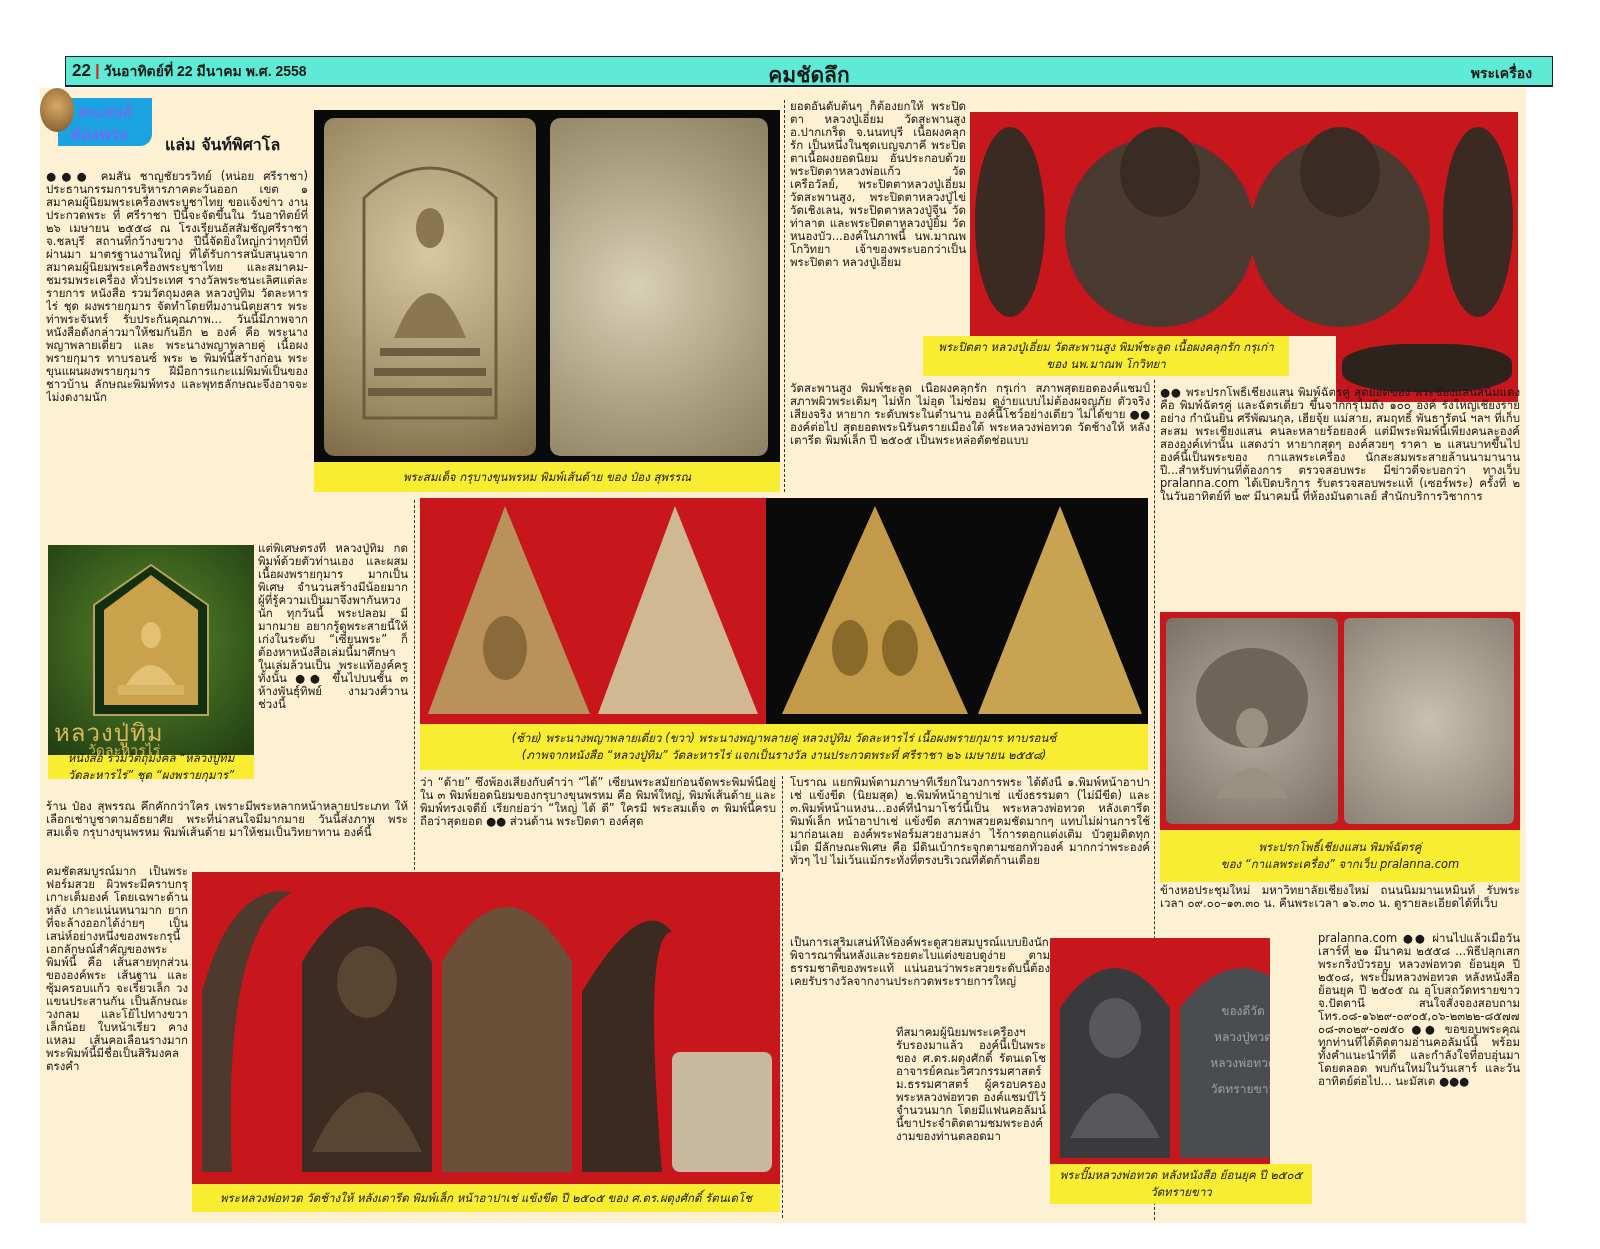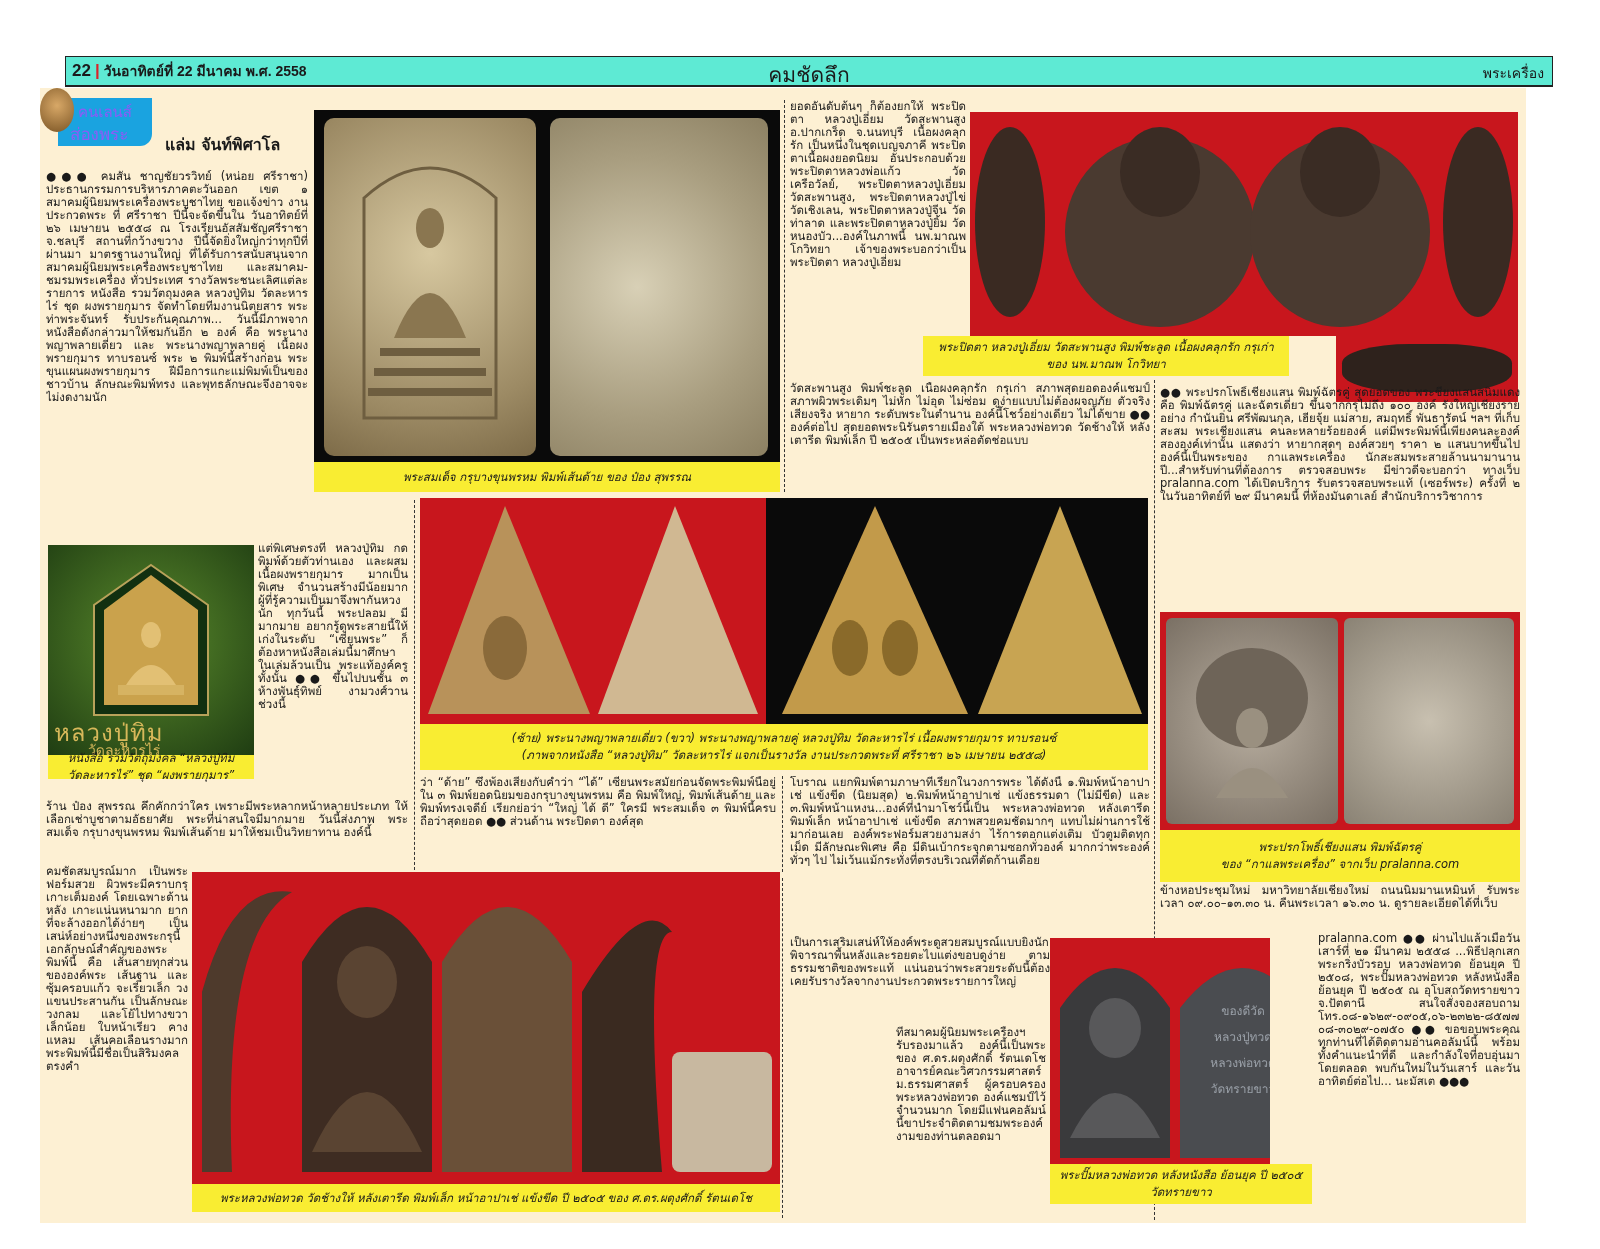--- a/index.html
+++ b/index.html
@@ -3,22 +3,22 @@
 <meta charset="utf-8">
 <style>
   html, body { margin:0; padding:0; }
   body { width:1600px; height:1249px; background:#ffffff; position:relative; overflow:hidden;
          font-family:"DejaVu Sans", sans-serif; color:#1a1a1a; }
   .header { position:absolute; left:40px; top:56px; width:1486px; height:28px; border:1px solid #222;
             border-bottom:2px solid #222; background:#5eead4;margin-left:25px; }
   .hdr-left { position:absolute; left:6px; top:3px; font-size:17px; font-weight:bold; font-family:"Liberation Sans", sans-serif; }
   .hdr-left .bar { color:#d8252a; margin:0 4px; }
   .hdr-left .date { font-size:14px; }
-  .hdr-center { position:absolute; left:0; right:0; top:1px; text-align:center; font-size:21px; font-weight:normal; }
-  .hdr-right { position:absolute; right:8px; top:5px; font-size:14px; font-weight:normal; }
+  .hdr-center { position:absolute; left:0; right:0; top:1px; text-align:center; font-size:21px; font-weight:bold; }
+  .hdr-right { position:absolute; right:20px; top:5px; font-size:14px; font-weight:bold; }
   .page { position:absolute; left:40px; top:88px; width:1486px; height:1135px; background:#fdf0d3; }
   .logo { position:absolute; left:40px; top:88px; width:112px; height:62px; }
   .logo .face { position:absolute; left:0; top:0; width:34px; height:44px; border-radius:50%;
                 background:radial-gradient(circle at 50% 40%, #d8a867, #7a5424); }
   .logo .box { position:absolute; left:18px; top:10px; width:94px; height:48px; background:#1aa3e0;
                border-radius:12px 0 12px 0; }
   .logo .t1 { position:absolute; left:38px; top:12px; color:#8b5cf6; font-size:15px; }
   .logo .t2 { position:absolute; left:30px; top:32px; color:#8b5cf6; font-size:17px; }
   .author { position:absolute; left:165px; top:132px; font-size:16px; font-weight:bold; }
   .col { position:absolute; font-size:11.5px; line-height:13px; text-align:justify; overflow:hidden; }

